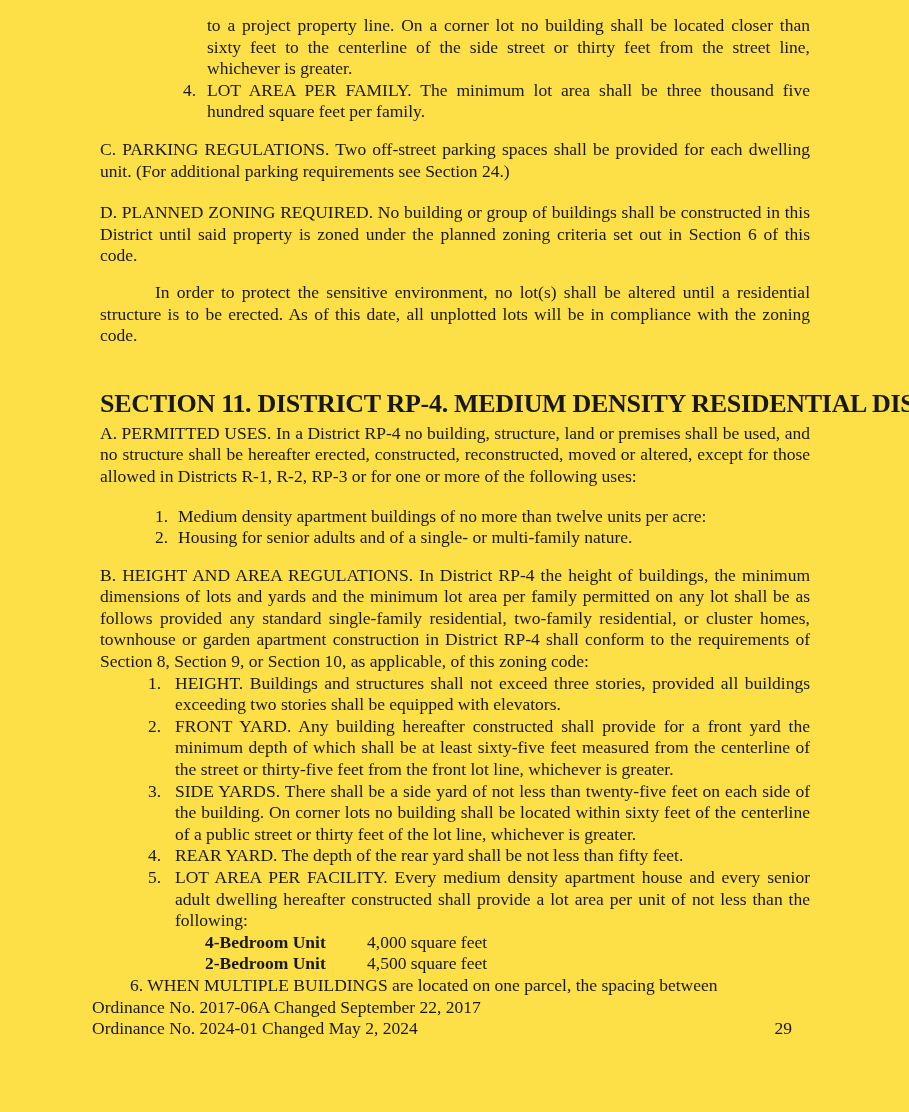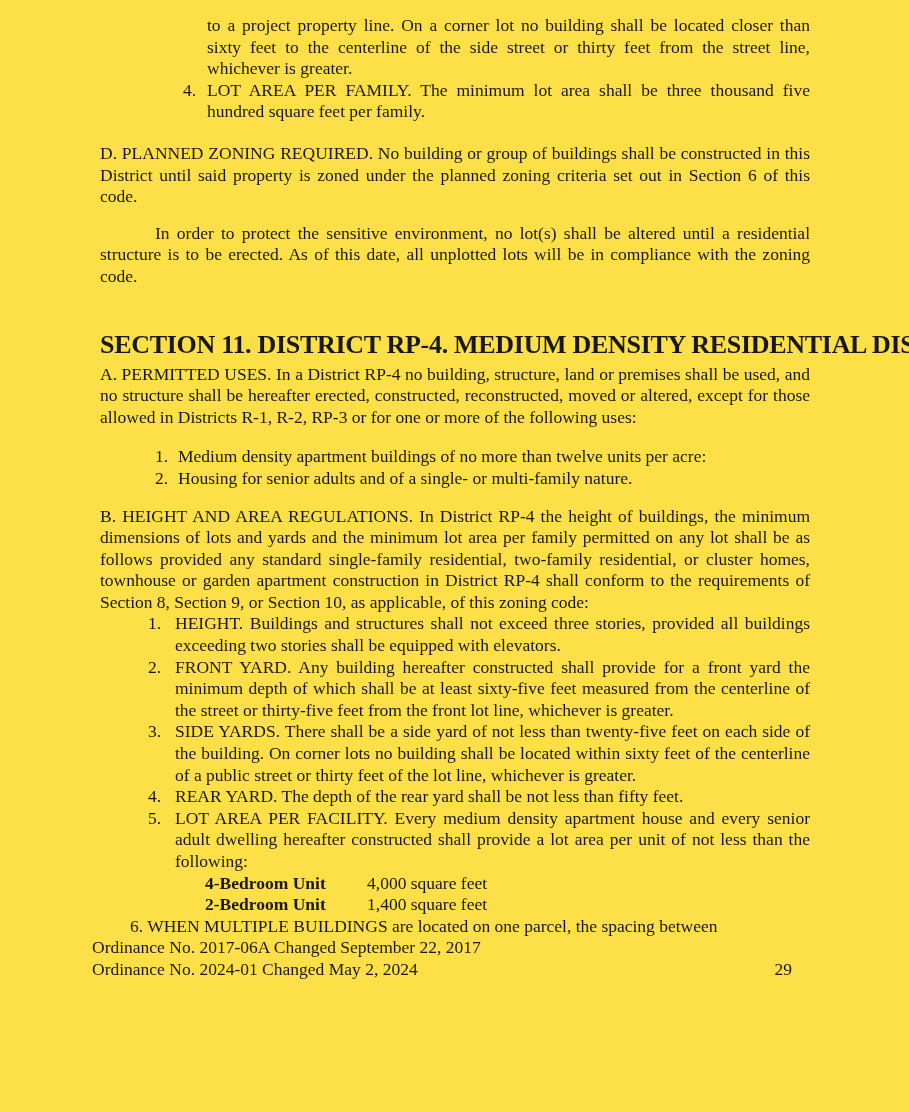--- a/index.html
+++ b/index.html
@@ -64,20 +64,21 @@
 <div class="page">
   <div class="content">
 
     <div class="top-cont">to a project property line.  On a corner lot no building shall be located closer than sixty feet to the centerline of the side street or thirty feet from the street line, whichever is greater.</div>
 
     <div class="flexrow top-item4">
       <span class="num">4.</span>
       <span class="txt">LOT AREA PER FAMILY.  The minimum lot area shall be three thousand five hundred square feet per family.</span>
     </div>
 
+    <p class="para pc">C.  PARKING REGULATIONS.  Two off-street parking spaces shall be provided for each dwelling unit. (For additional parking requirements see Section 24.)</p>
 
     <p class="para pd">D.  PLANNED ZONING REQUIRED.  No building or group of buildings shall be constructed in this District until said property is zoned under the planned zoning criteria set out in Section 6 of this code.</p>
 
     <p class="para env">In order to protect the sensitive environment, no lot(s) shall be altered until a residential structure is to be erected.  As of this date, all unplotted lots will be in compliance with the zoning code.</p>
 
     <h1 class="heading">SECTION 11.  DISTRICT RP-4.  MEDIUM DENSITY RESIDENTIAL DISTRICT</h1>
 
     <p class="para pa">A.  PERMITTED USES.  In a District RP-4 no building, structure, land or premises shall be used, and no structure shall be hereafter erected, constructed, reconstructed, moved or altered, except for those allowed in Districts R-1, R-2, RP-3 or for one or more of the following uses:</p>
 
     <div class="uses">
@@ -116,21 +117,21 @@
       </div>
     </div>
 
     <div class="lot-table">
       <div class="row">
         <span class="unit">4-Bedroom Unit</span>
         <span class="area">4,000 square feet</span>
       </div>
       <div class="row">
         <span class="unit">2-Bedroom Unit</span>
-        <span class="area">1,400 square feet</span>
+        <span class="area">4,500 square feet</span>
       </div>
     </div>
 
     <div class="item6">6. WHEN MULTIPLE BUILDINGS are located on one parcel, the spacing between</div>
 
     <div class="footer">
       <div>Ordinance No. 2017-06A Changed September 22, 2017</div>
       <div class="footer-line2">
         <span>Ordinance No. 2024-01 Changed May 2, 2024</span>
         <span>29</span>

